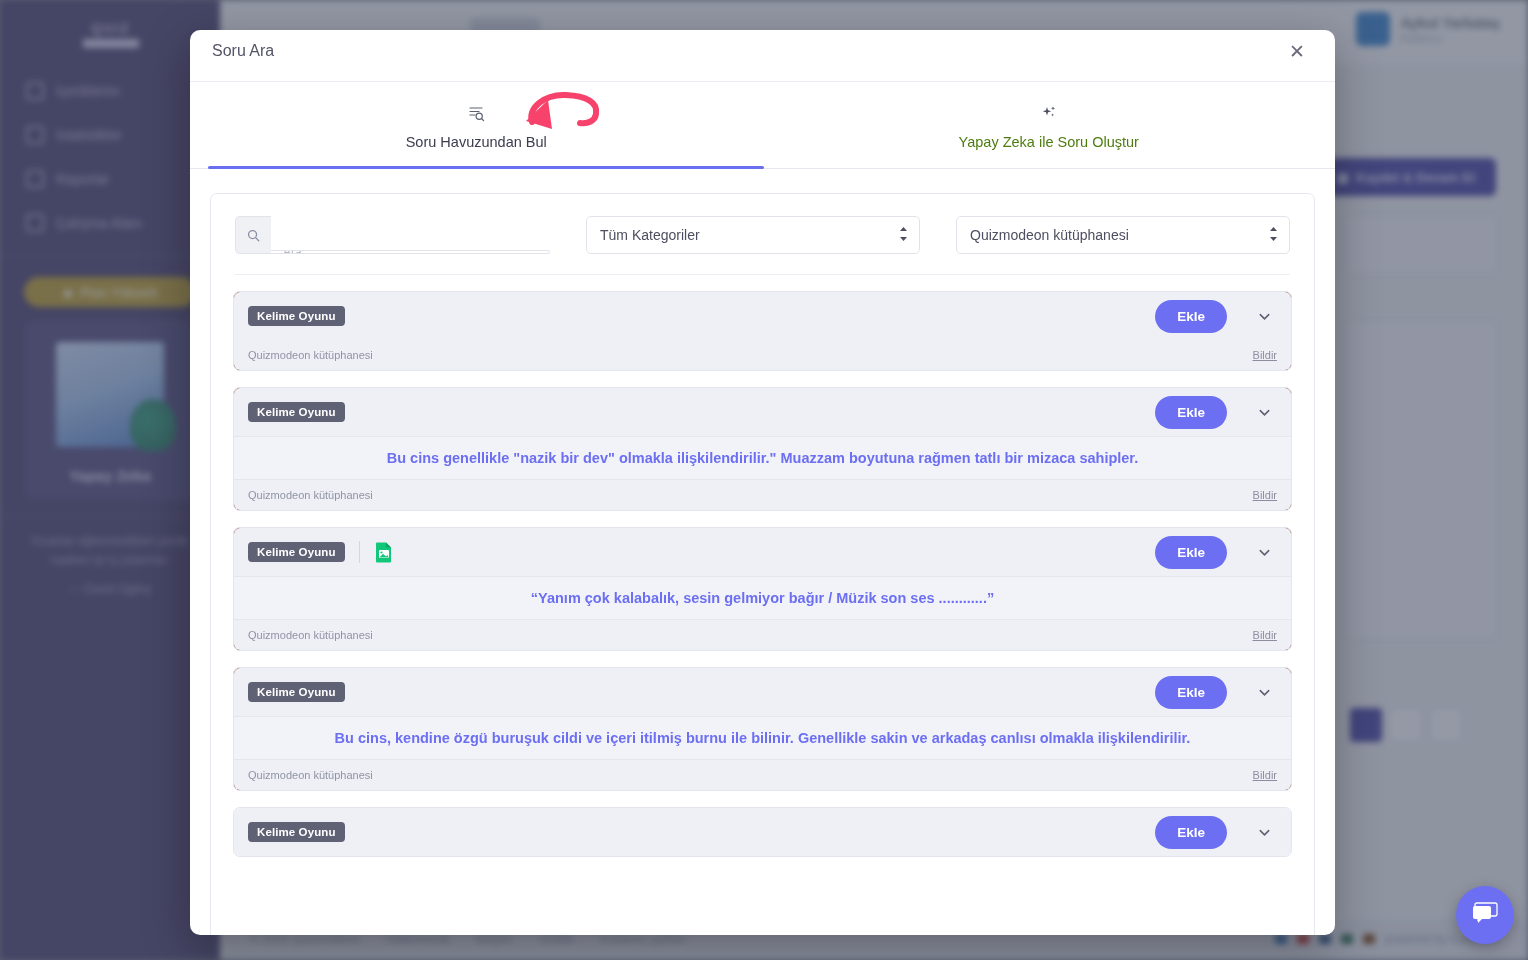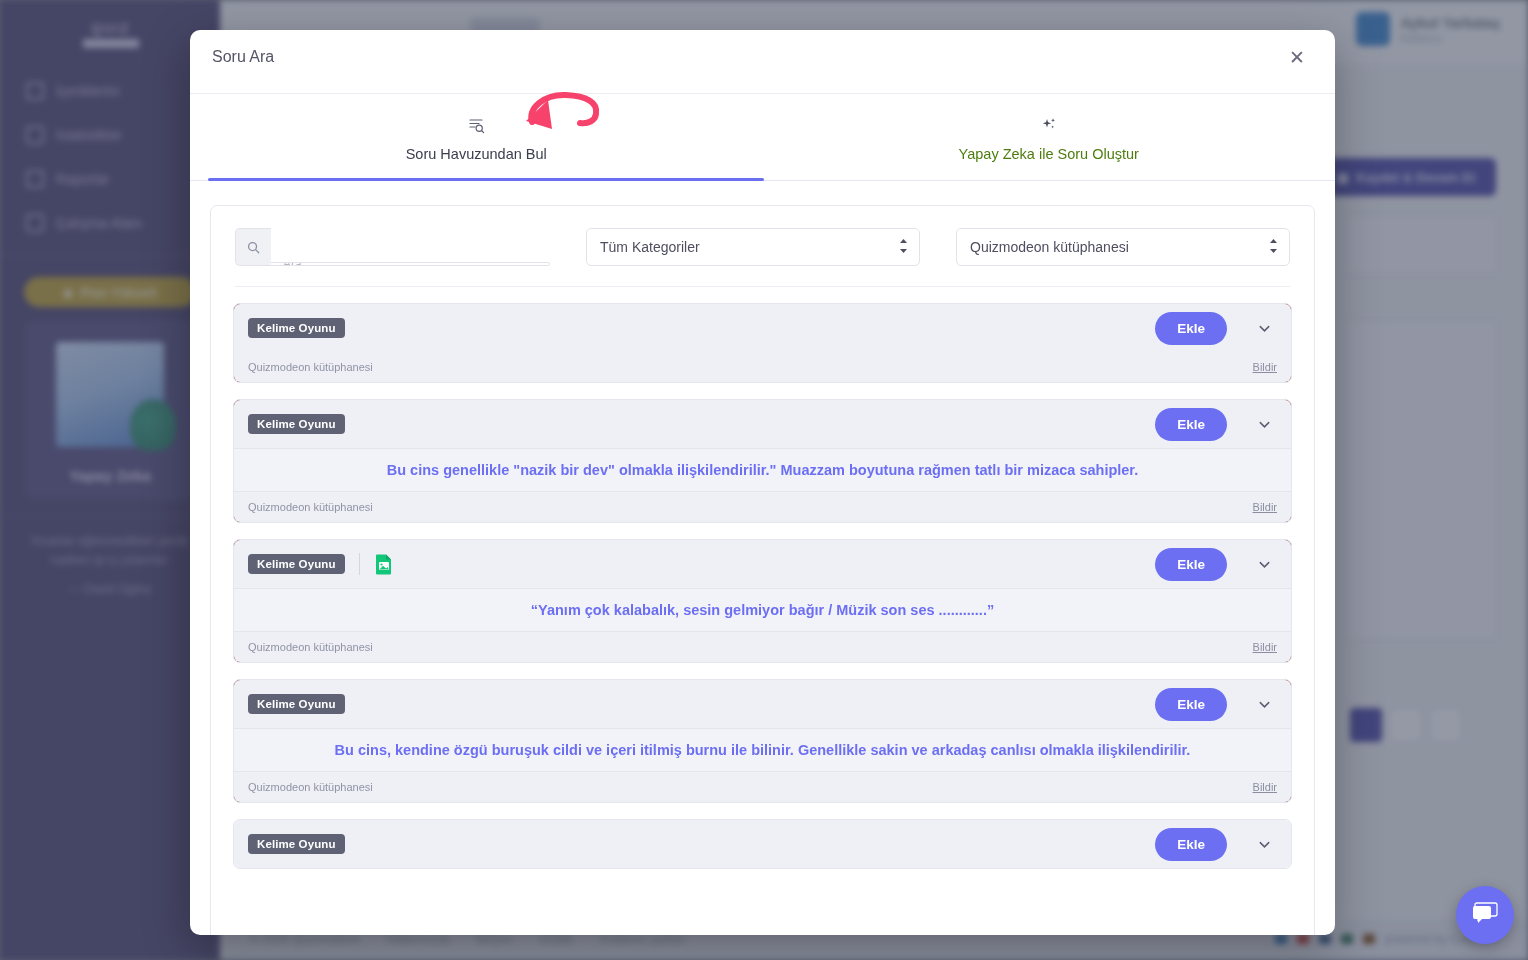--- a/index.html
+++ b/index.html
@@ -97,21 +97,21 @@
   #scrim { position:absolute; inset:0; background:rgba(70,76,96,0.55); }
 
   
   #modal {
     position:absolute; left:190px; top:30px; width:1145px; height:905px;
     background:#ffffff; border-radius:10px;
     box-shadow: 0 14px 48px rgba(0,0,0,.30);
     overflow:hidden;
   }
   #modal-header {
-    height:64px; display:flex; align-items:center; justify-content:space-between;
+    height:52px; display:flex; align-items:center; justify-content:space-between;
     padding:0 26px 10px 22px; border-bottom:1px solid #ececf2;
   }
   #modal-title { font-size:16px; color:#545467; font-weight:400; }
   #modal-close {
     width:26px; height:26px; color:#6b6b7d; font-size:19px; line-height:26px;
     text-align:center; cursor:pointer; background:none; border:none; font-family:"Liberation Sans",sans-serif;
   }
 
   #tabs { display:flex; position:relative; border-bottom:1px solid #e7e7ef; }
   .tab {

